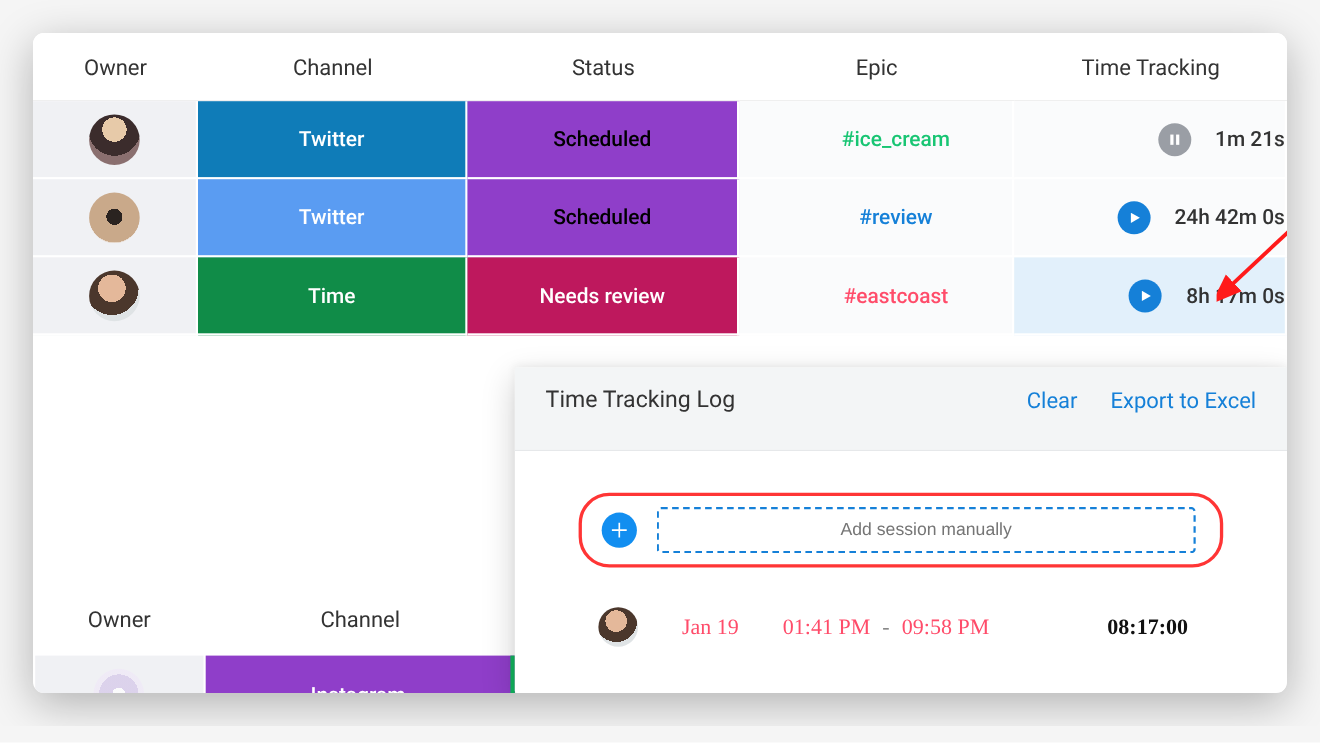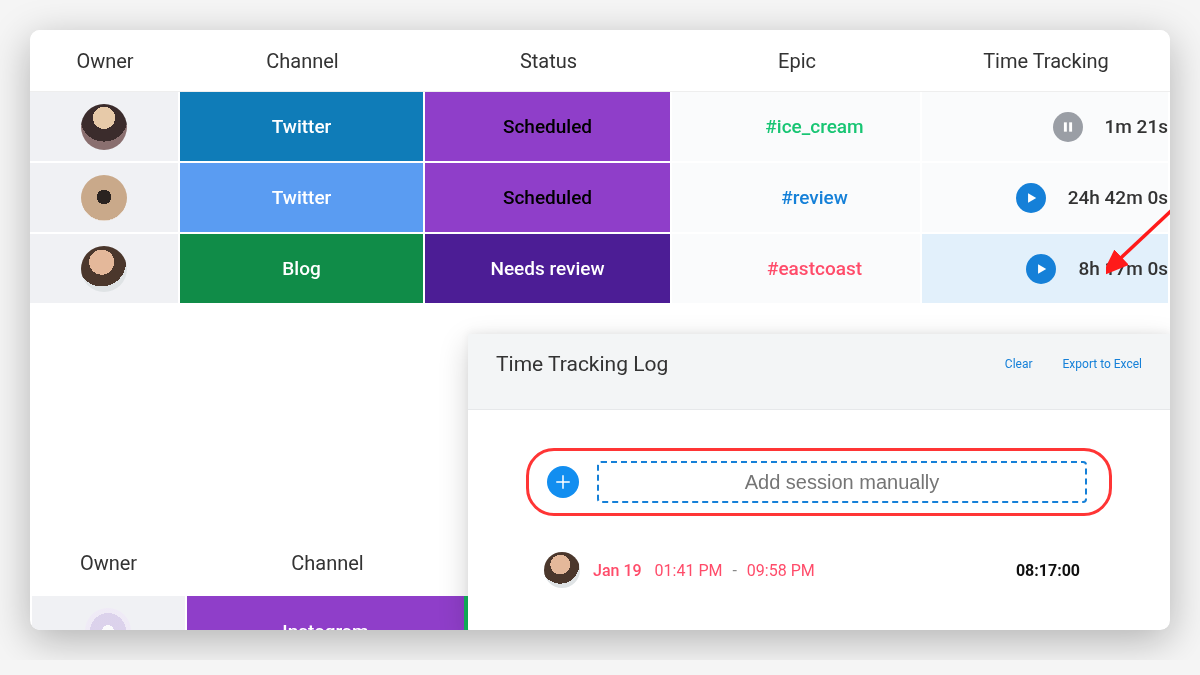--- a/index.html
+++ b/index.html
@@ -58,21 +58,21 @@
   }
   .av1 { background: radial-gradient(circle at 50% 30%, #e7caa9 0 28%, #3b2c2c 28% 60%, #8a6f6f 60% 100%); }
   .av2 { background: radial-gradient(circle at 50% 48%, #2a2320 0 22%, #c9a98a 22% 70%, #e5d6c8 70% 100%); }
   .av3 { background: radial-gradient(circle at 45% 35%, #e4b89a 0 32%, #4b372c 32% 62%, #dfe3e5 62% 100%); }
   .av4 { background: radial-gradient(circle at 50% 50%, #fff 0 18%, #d3c5e8 18% 55%, #efe8f7 55% 100%); opacity:.7; }
   .ch-fb { background:#0f7cb8; color:#fff; }
   .ch-tw { background:#5a9cf2; color:#fff; }
   .ch-bl { background:#108c48; color:#fff; }
   .ch-ig { background:#8f3ec9; color:#fff; }
   .st-sched { background:#8f3ec9; color:#000000; }
-  .st-rev   { background:#4c1d95; color:#fff; }
+  .st-rev   { background:#be185d; color:#fff; }
   .epic-1 a { color:#18c573; }
   .epic-2 a { color:#1580d8; }
   .epic-3 a { color:#ff4c6a; }
   .epic-cell { background:#fafbfc; }
   .epic-cell a { text-decoration:none; font-weight:500;margin-left:37px; }
   .time-cell { background:#fafbfc; }
   .time-cell.hi { background:#e2f0fb; }
   .time-inner { display:flex; align-items:center; justify-content:flex-end; gap:22px; }
   .time-val { color:#333; font-weight:500; font-size:19px; }
   .play-btn, .pause-btn {
@@ -99,47 +99,48 @@
     box-shadow: 0 -2px 8px rgba(0,0,0,.05), 0 10px 30px rgba(0,0,0,.18);
     border-radius:2px;
   }
   .panel-hd {
     display:flex; align-items:center; justify-content:space-between;
     padding:18px 28px 33px 28px;
     background:#f3f5f6;
     border-bottom:1px solid #e6e8ea;
   }
   .panel-title { font-size:21px; color:#333; font-weight:400; }
-  .panel-links { display:flex; gap:30px; font-size:12px;align-items:center; }
+  .panel-links { display:flex; gap:30px; font-size:20px;align-items:center; }
   .panel-links a { color:#1580d8; text-decoration:none; cursor:pointer; }
   .add-row {
     margin:38px 58px 0 58px;
     display:flex; align-items:center; gap:18px;
     border:3px solid #ff3535; border-radius:28px;
     padding:10px 22px 10px 18px;
     position:relative;
   }
   .plus-btn {
     width:32px; height:32px; border-radius:50%;
     background:#128ef0;
     display:flex; align-items:center; justify-content:center;
     flex-shrink:0;
   }
   .plus-btn svg { width:18px; height:18px; fill:#fff; }
   .add-input {
     flex:1; height:42px;
     border:2px dashed #1580d8; border-radius:4px;
-    font-size:20px; color:#4c1d95; text-align:center;
+    font-size:16px; color:#4c1d95; text-align:center;
     background:#fff;
     outline:none;
   }
   .log-row {
-    display:flex; align-items:center; gap:13px;
+    display:flex; align-items:center; gap:40px;
     margin:36px 90px 0 76px;
-    font-size:16px;
+    font-size:20px;
+    font-family:Liberation Serif, serif;
   }
   .log-row .avatar { width:36px; height:36px; }
   .log-date  { color:#ff4c6a; font-weight:500; }
   .log-times { color:#ff4c6a; }
   .log-dash  { color:#888; margin:0 6px; }
   .log-dur   { color:#111; font-weight:700; margin-left:auto; }
 
   
   .arrow {
     position:absolute;
@@ -200,21 +201,21 @@
                 <svg viewBox="0 0 24 24">
                   <path d="M7 4l14 8-14 8z"></path>
                 </svg>
               </span>
             <span class="time-val">24h 42m 0s</span>
           </div>
         </td>
       </tr>
       <tr>
         <td class="owner-cell"><span class="avatar av3"></span></td>
-        <td class="ch-bl">Blog</td>
+        <td class="ch-bl">Time</td>
         <td class="st-rev">Needs review</td>
         <td class="epic-cell epic-3"><a>#eastcoast</a></td>
         <td class="time-cell hi">
           <div class="time-inner">
             <span class="play-btn">
                 <svg viewBox="0 0 24 24">
                   <path d="M7 4l14 8-14 8z"></path>
                 </svg>
               </span>
             <span class="time-val">8h 17m 0s</span>

